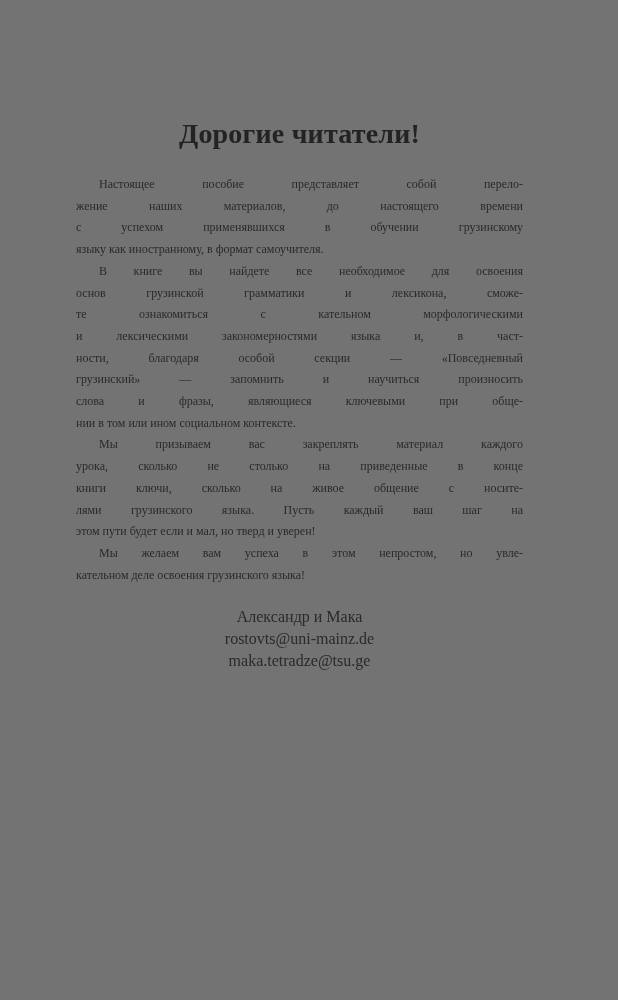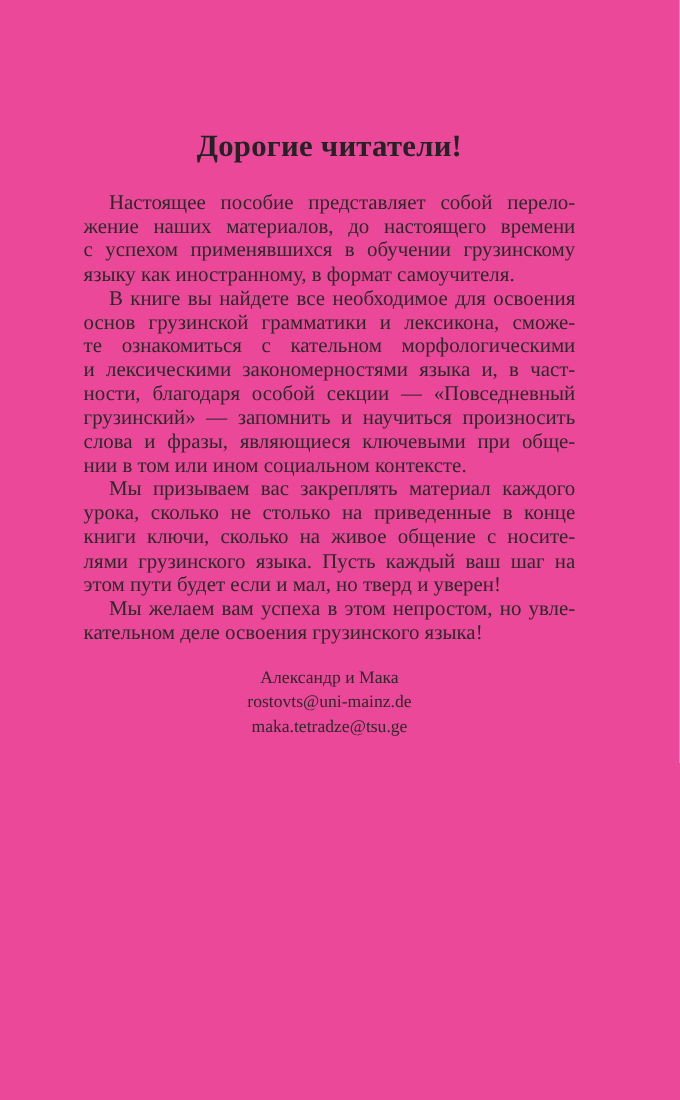--- a/index.html
+++ b/index.html
@@ -10,37 +10,37 @@
     position: relative;
     font-family: "Liberation Serif", serif;
     color: #2a2a2a;
     overflow: hidden;
   }
   .book-page {
     position: absolute;
     top: 0; left: 0;
     width: 618px;
     height: 1000px;
-    background: #ec4899;
+    background: #737373;
     padding: 116px 95px 0 76px; 
   }
   .page-title {
     font-size: 28px;
     line-height: 36px;
     font-weight: bold;
     text-align: center;
     color: #232323;
     letter-spacing: 0.2px;
   }
   .body-text {
     margin-top: 22px;
   }
   .paragraph { margin: 0; }
   .text-line {
-    font-size: 19px;
+    font-size: 12px;
     line-height: 21.7px;
     text-align: justify;
     text-align-last: justify;
     white-space: normal;
   }
   .text-line.first {
     text-indent: 23px;
   }
   .text-line.last {
     text-align-last: left;

